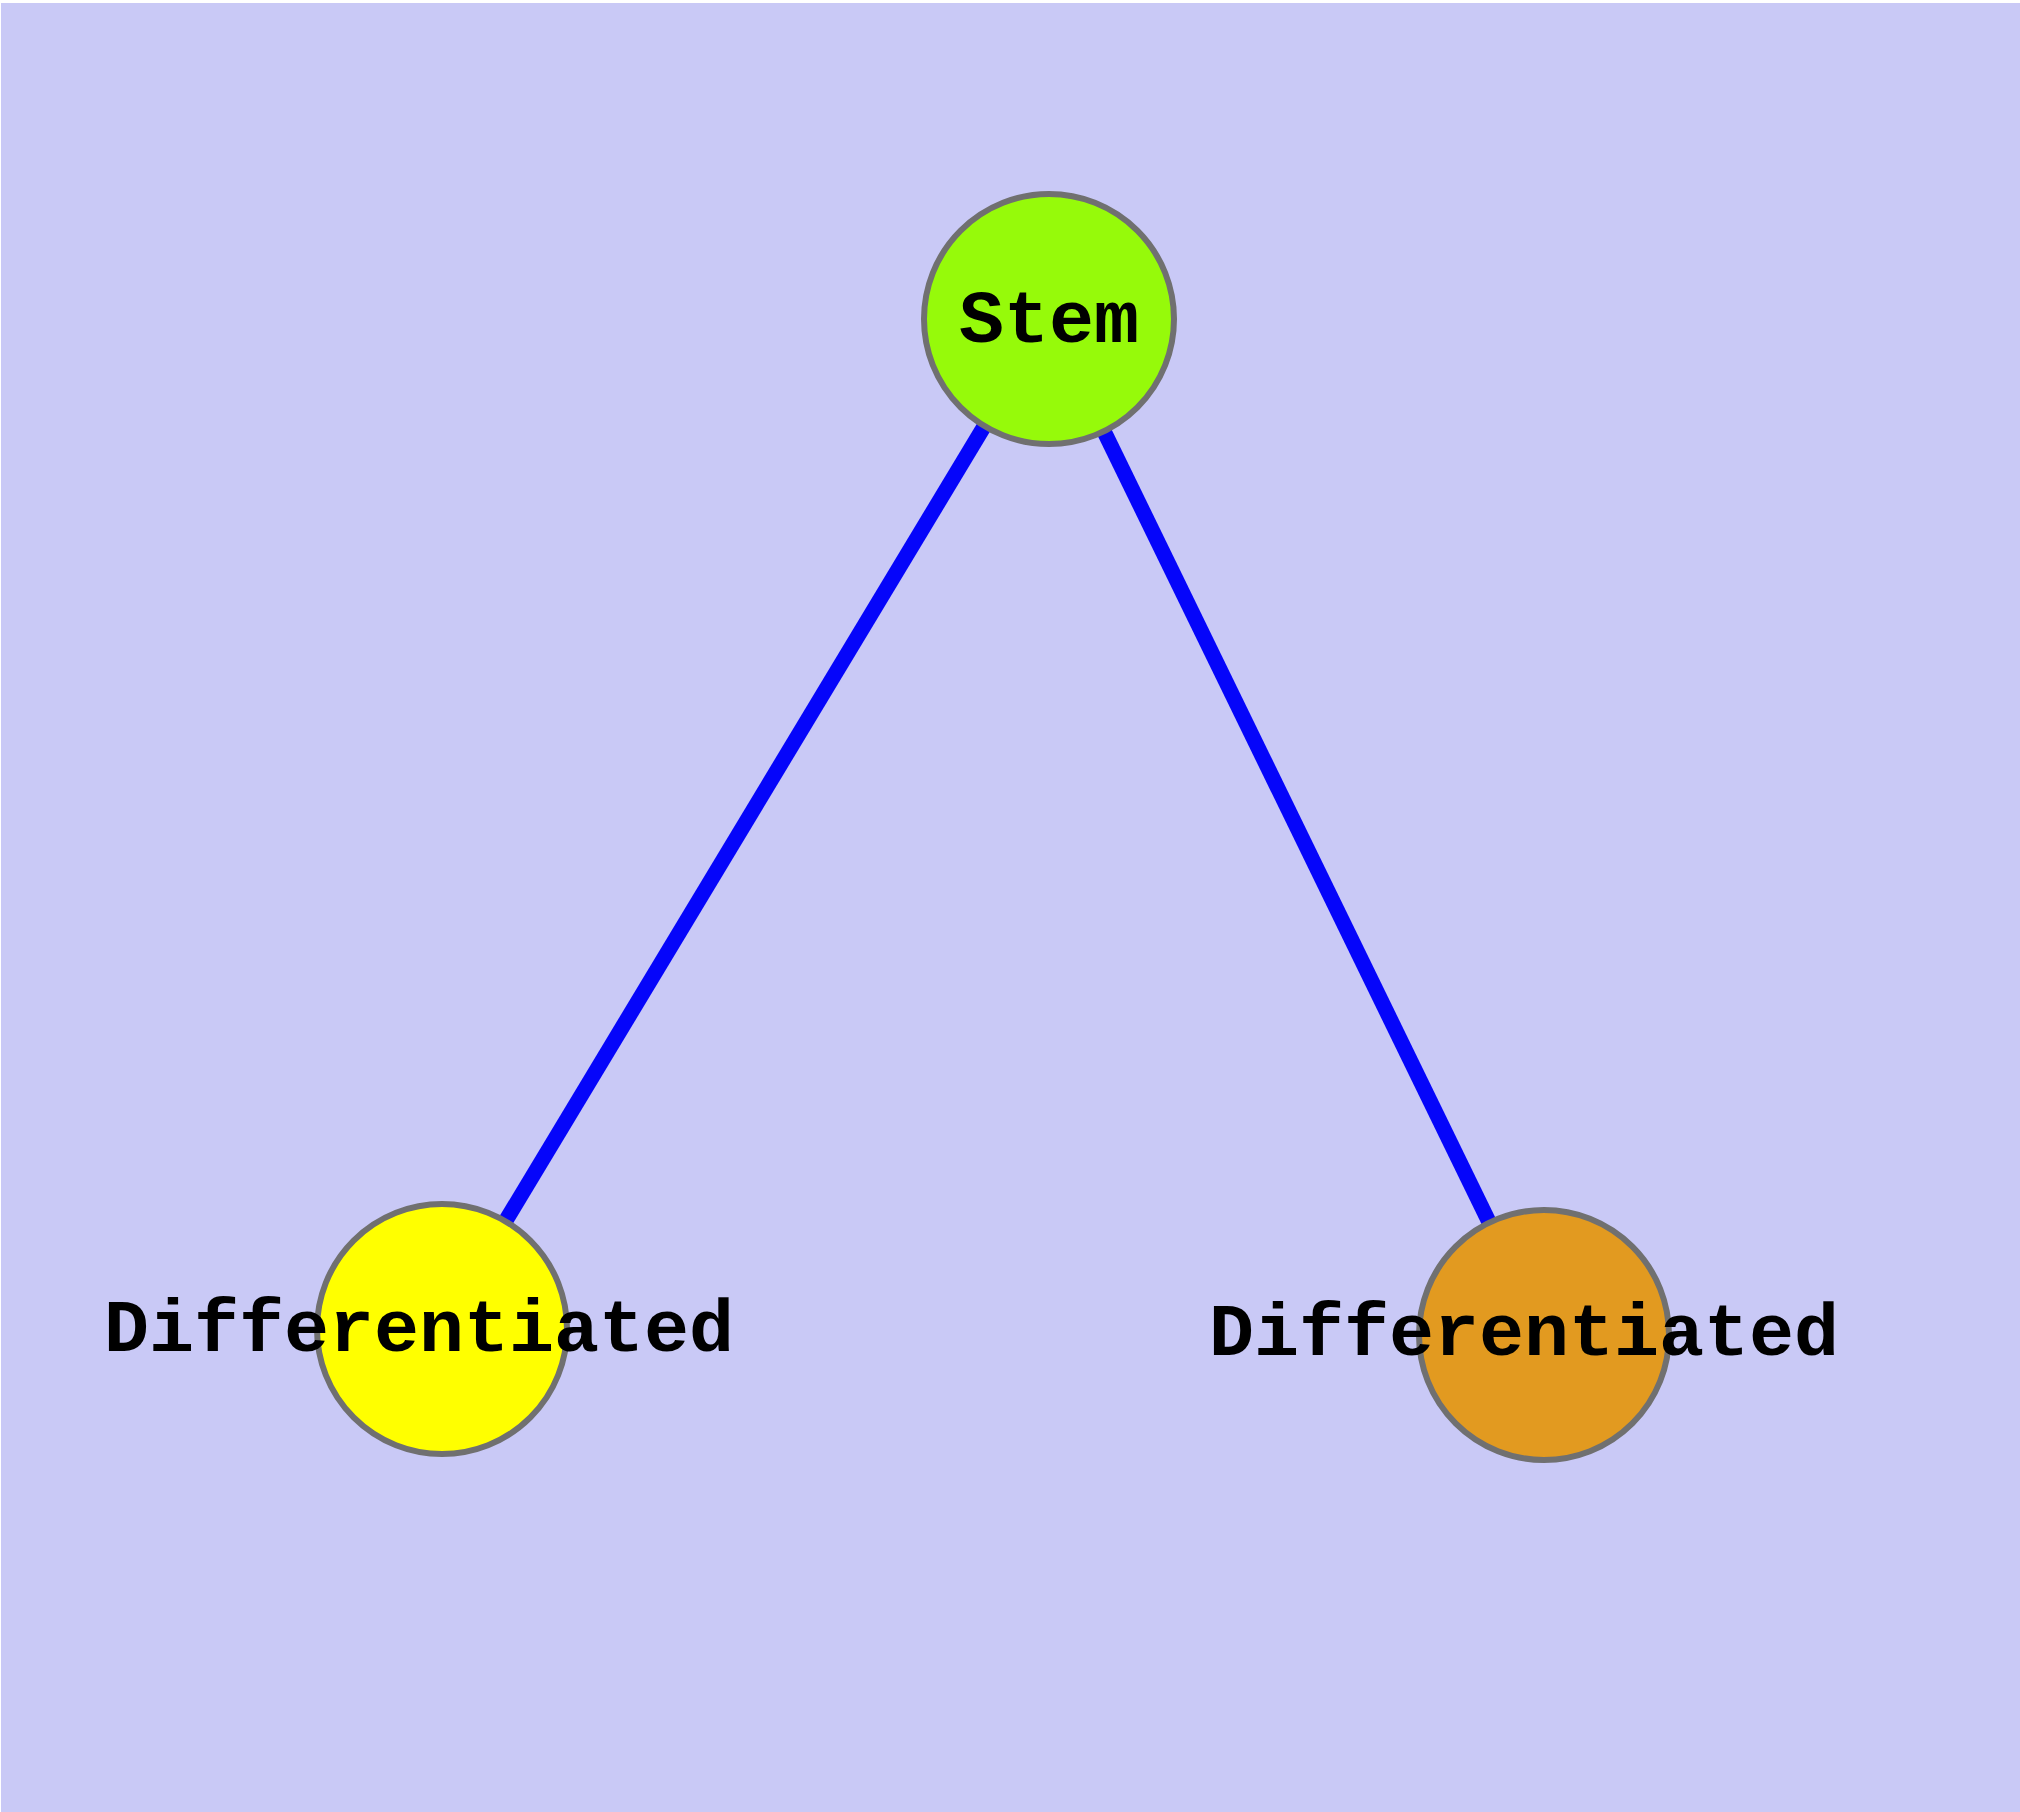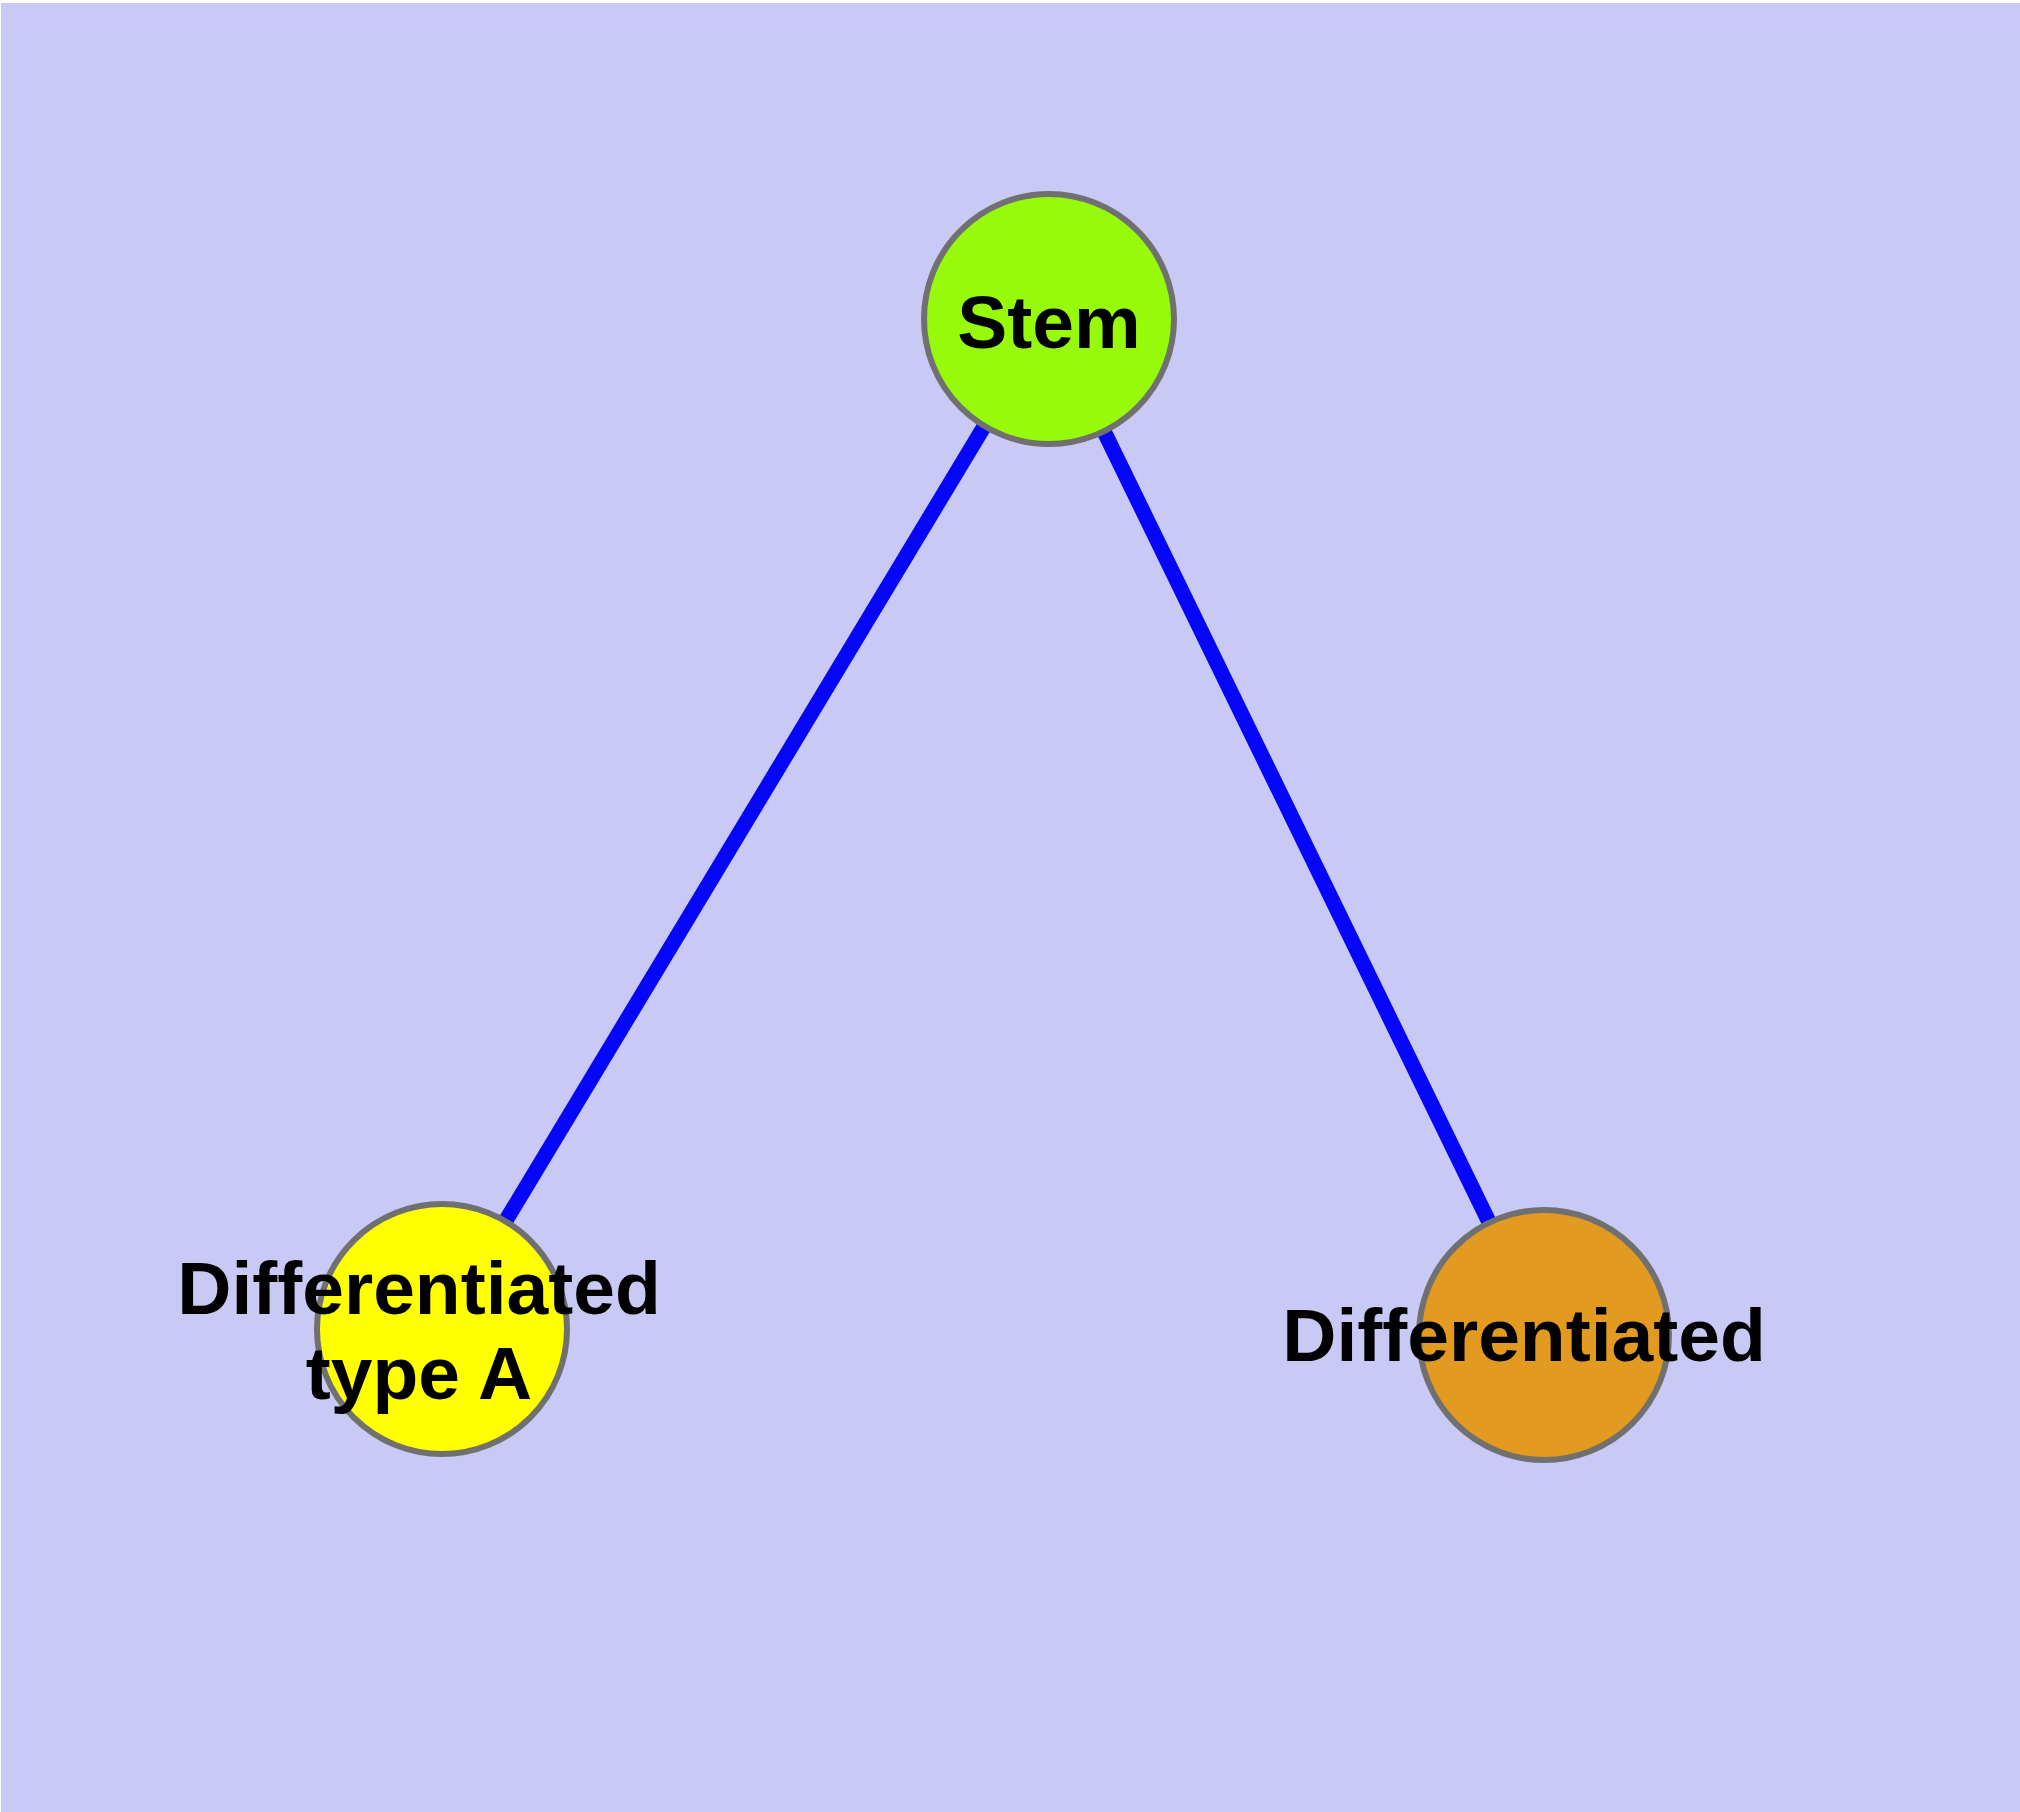--- a/index.html
+++ b/index.html
@@ -36,20 +36,21 @@
     transform: translate(-50%, -50%);
     text-align: center;
     font-weight: bold;
     font-size: 75px;
     line-height: 85px;
     white-space: nowrap;
     letter-spacing: 0px;
   }
   .node-label span {
     display: block;
+    font-family: Liberation Mono, monospace;
   }
 </style>
 </head>
 <body>
 
 <div id="canvas" style="width: 2021px; height: 1812px; background: rgb(201, 201, 246); border-top-color: rgb(255, 255, 255); border-left-color: rgb(255, 255, 255);">
 
   <svg id="edges-layer" viewBox="0 0 2384 2138" preserveAspectRatio="none">
     <line x1="1237" y1="373" x2="520" y2="1565" stroke="#0505FA" stroke-width="18"></line>
     <line x1="1237" y1="373" x2="1820" y2="1572" stroke="#0505FA" stroke-width="18"></line>
@@ -58,21 +59,20 @@
   <div class="node" style="left: 920px; top: 188px; width: 256px; height: 256px; background: rgb(150, 250, 10); border-color: rgb(112, 112, 112); border-width: 6px;"></div>
   <div class="node" style="left: 313px; top: 1198px; width: 256px; height: 256px; background: rgb(255, 255, 0); border-color: rgb(112, 112, 112); border-width: 6px;"></div>
   <div class="node" style="left: 1415px; top: 1204px; width: 256px; height: 256px; background: rgb(226, 154, 32); border-color: rgb(112, 112, 112); border-width: 6px;"></div>
 
   <div class="node-label" style="left: 1048px; top: 319px; color: rgb(0, 0, 0);">
     <span>Stem</span>
   </div>
 
   <div class="node-label" style="left: 418px; top: 1328px; color: rgb(0, 0, 0);">
     <span>Differentiated</span>
-    <span>type A</span>
   </div>
 
   <div class="node-label" style="left: 1523px; top: 1332px; color: rgb(0, 0, 0);">
     <span>Differentiated</span>
   </div>
 
 </div>
 
 
 </body></html>

